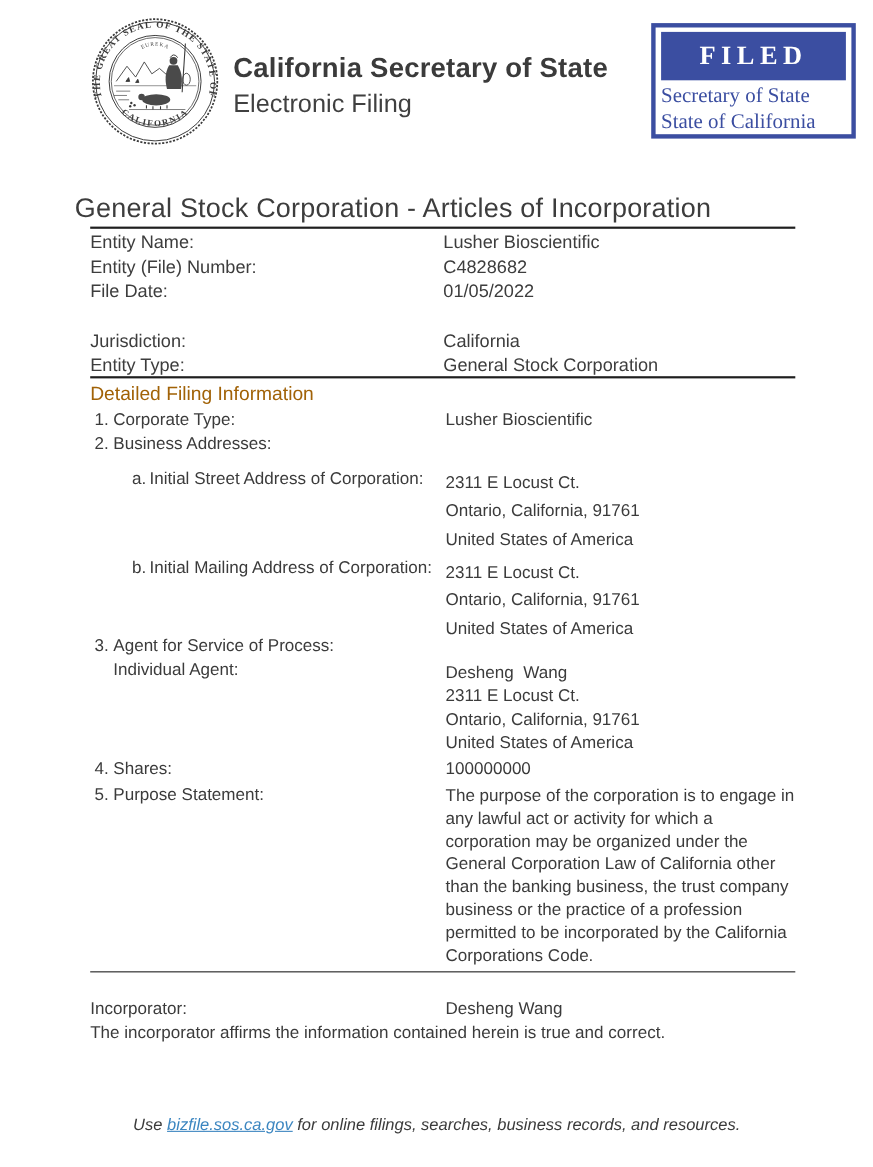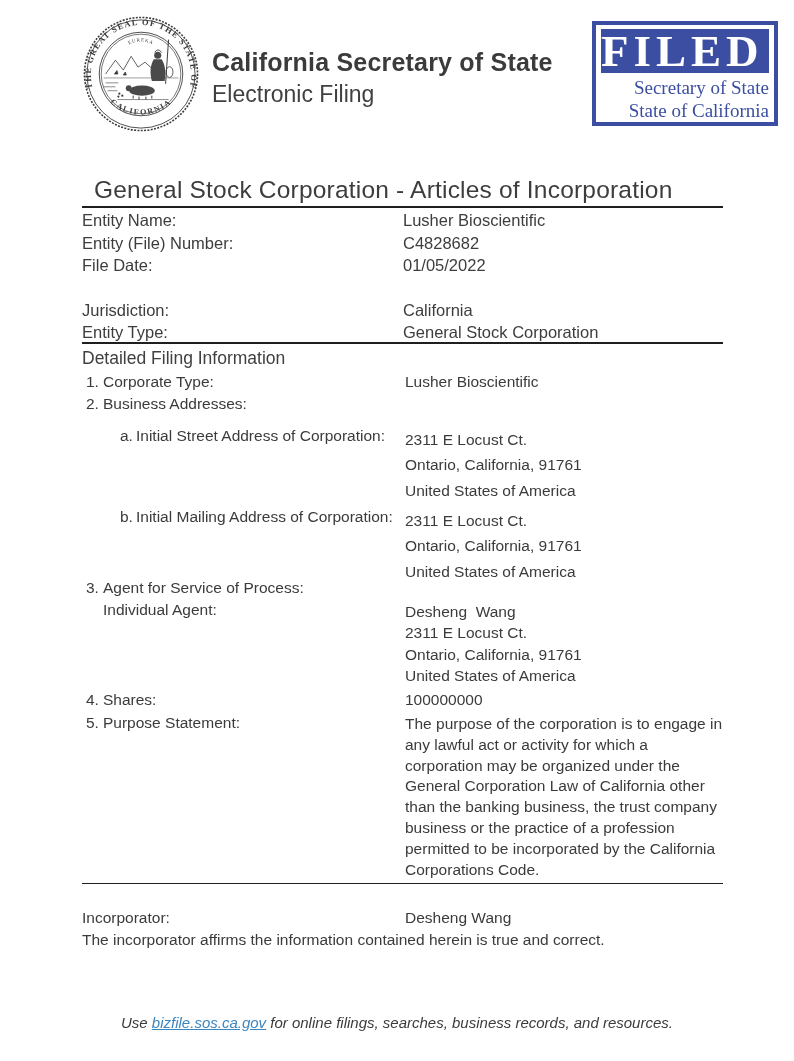--- a/index.html
+++ b/index.html
@@ -31,32 +31,32 @@
   .stamp {
     left: 592px; top: 21px; width: 186px; height: 105px;
     border: 4px solid #3b4ea1;
     background: #ffffff;
     padding: 4px 5px;
     font-family: "Liberation Serif", "DejaVu Serif", serif;
   }
   .stamp-word {
     width: 100%; height: 44px;
     background: #3b4ea1; color: #ffffff;
-    font-size: 45px; font-weight: bold; letter-spacing: 5px;
-    line-height: 44px;
+    font-size: 24px; font-weight: bold; letter-spacing: 5px;
+    text-align: center; line-height: 44px;
   }
   .stamp-lines {
     margin-top: 3px;
     color: #3b4ea1; font-size: 19px; line-height: 23px;
-    text-align: right; white-space: pre;
+    text-align: left; white-space: pre;
   }
 
   
   .doc-title {
-    left: 94px; top: 176px;
+    left: 68px; top: 176px;
     font-size: 24.5px; color: #3d3d3d; letter-spacing: 0.2px;
     white-space: pre;
     text-align: right;
   }
   .rule { left: 82px; width: 641px; background: #1f1f1f; }
   .rule-title { top: 206px; height: 2px; }
   .rule-detail { top: 342px; height: 2px; }
   .rule-affirm { top: 883px; height: 1px; }
 
   
@@ -66,21 +66,21 @@
   }
   .sum-value {
     left: 403px; font-size: 16.5px; color: #3d3d3d; white-space: pre;
   }
   .sr0 { top: 211px; } .sr1 { top: 234px; } .sr2 { top: 256px; }
   .sr3 { top: 279px; margin-top: 44px; } .sr4 { top: 301px; }
 
   
   .detail-heading {
     left: 82px; top: 348px;
-    font-size: 17.5px; color: #404040;
+    font-size: 17.5px; color: #a16207;
   }
   .d-num   { left: 86px;  font-size: 15.5px; color: #3b3b3b; white-space: pre; }
   .d-label { left: 103px; font-size: 15.5px; color: #3b3b3b; white-space: pre; }
   .d-subnum   { left: 120px; font-size: 15.5px; color: #3b3b3b; white-space: pre; }
   .d-sublabel { left: 136px; font-size: 15.5px; color: #3b3b3b; white-space: pre; }
   .d-value { left: 405px; font-size: 15.5px; color: #3b3b3b; white-space: pre; }
   .addr-lines  { line-height: 25.3px; }
   .agent-lines { line-height: 21.4px; }
   .purpose-lines { line-height: 20.8px; }
 

